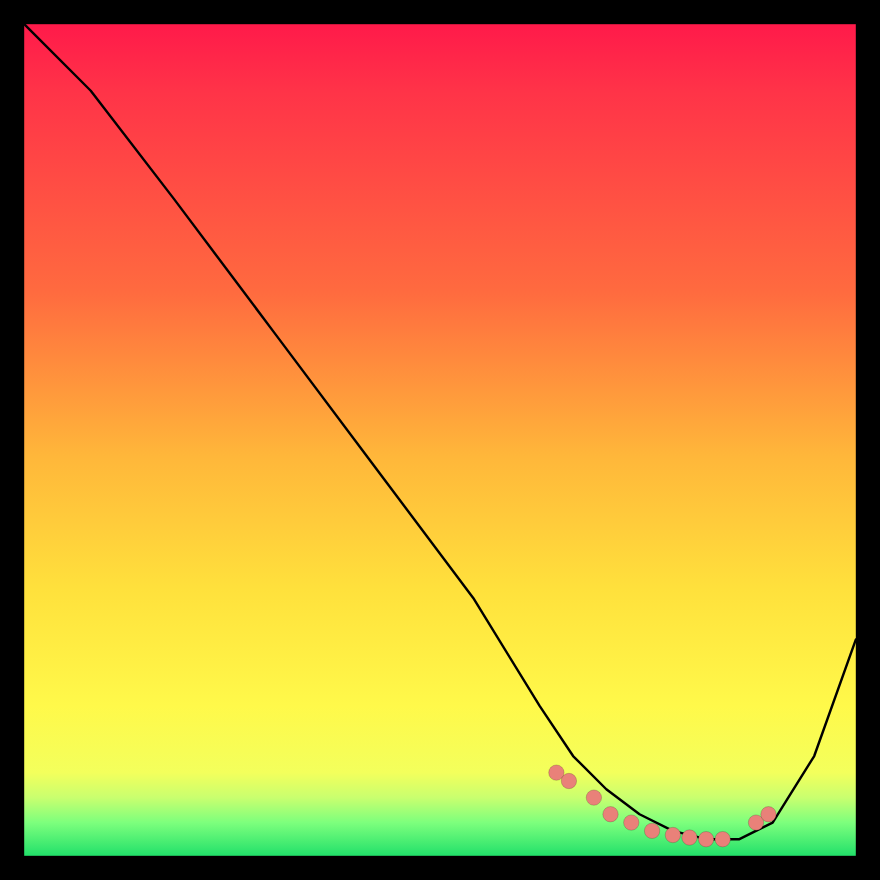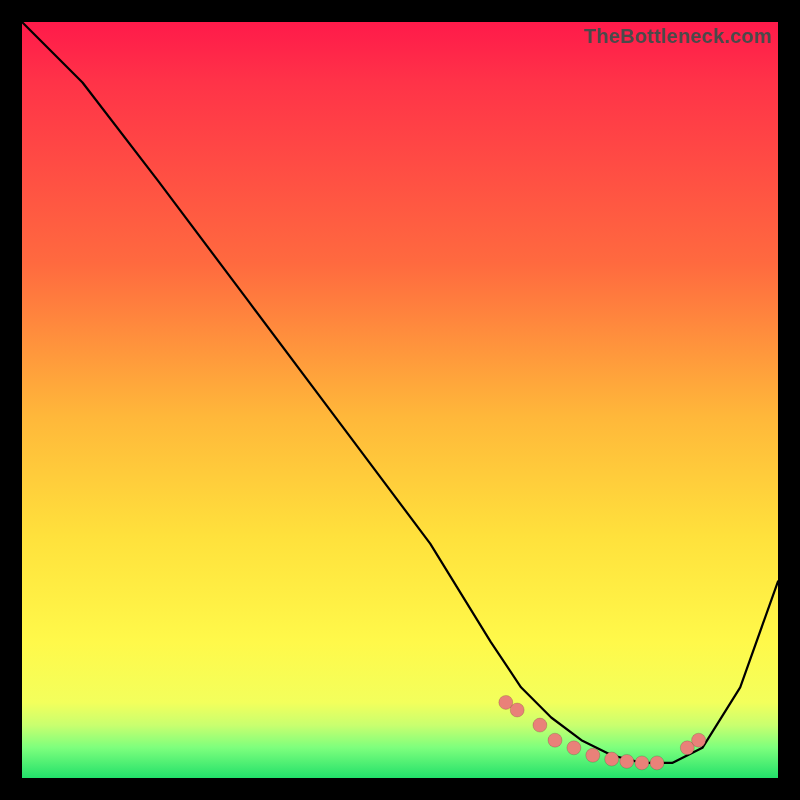--- a/index.html
+++ b/index.html
@@ -67,21 +67,20 @@
     fill: #e98179; 
     stroke: rgba(0,0,0,0.25);
     stroke-width: 0.6;
   }
 </style>
 </head>
 <body>
 
 <div class="frame">
   <div class="plot-area">
-    <div class="watermark">TheBottleneck.com</div>
     <svg class="curve" viewBox="0 0 756 756" preserveAspectRatio="none">
       <path d="M0.0 0.0 L60.5 60.5 L136.1 158.8 L226.8 279.7 L317.5 400.7 L408.2 521.6 L468.7 619.9 L499.0 665.3 L529.2 695.5 L559.4 718.2 L589.7 733.3 L619.9 740.9 L650.2 740.9 L680.4 725.8 L718.2 665.3 L756.0 559.4"></path>
       <g>
           <circle cx="483.8" cy="680.4" r="7" class="dot"></circle>
           <circle cx="495.2" cy="688.0" r="7" class="dot"></circle>
           <circle cx="517.9" cy="703.1" r="7" class="dot"></circle>
           <circle cx="533.0" cy="718.2" r="7" class="dot"></circle>
           <circle cx="551.9" cy="725.8" r="7" class="dot"></circle>
           <circle cx="570.8" cy="733.3" r="7" class="dot"></circle>
           <circle cx="589.7" cy="737.1" r="7" class="dot"></circle>

